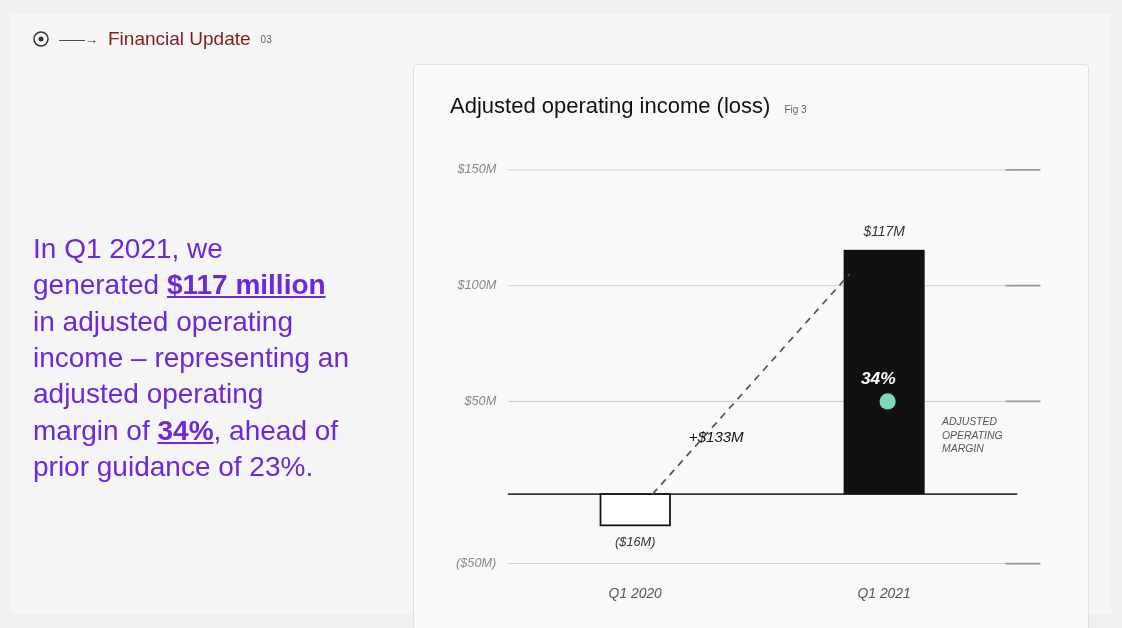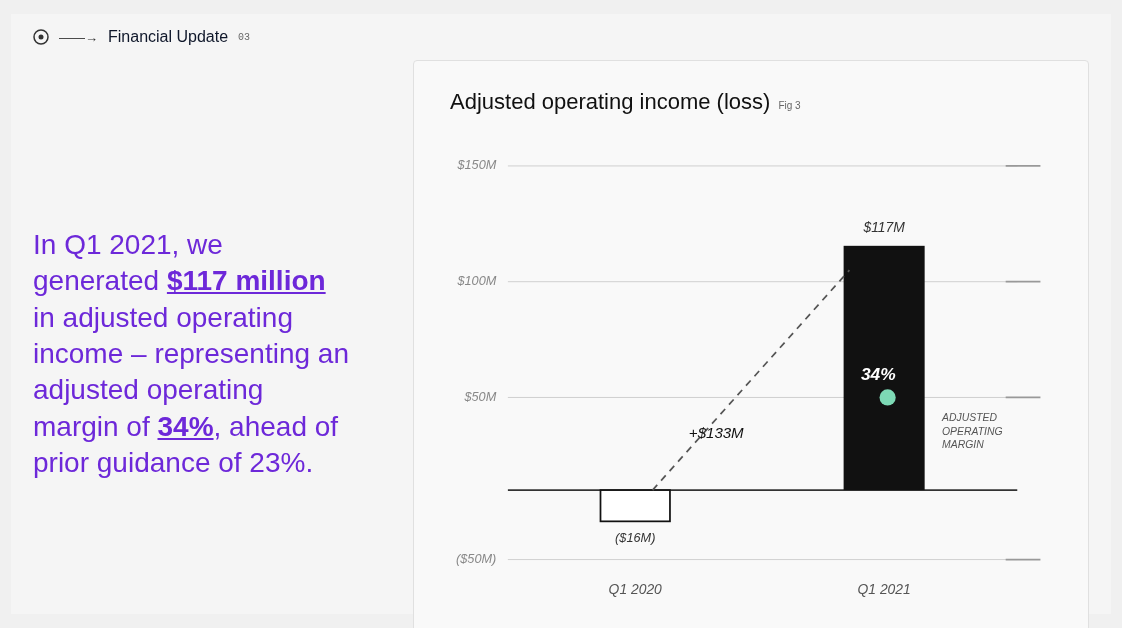--- a/index.html
+++ b/index.html
@@ -28,22 +28,22 @@
       font-size: 13px;
       color: #333;
     }
     .top-bar-arrow {
       display: flex;
       align-items: center;
       color: #333;
       font-size: 13px;
     }
     .top-bar-title {
-      font-size: 16px;
-      color: #0f172a;
+      font-size: 19px;
+      color: #7f1d1d;
     }
     .main-content {
       display: flex;
       flex: 1;
       padding: 0 22px 22px 22px;
       gap: 40px;
     }
     .left-panel {
       width: 340px;
       flex-shrink: 0;
@@ -72,21 +72,21 @@
       flex-direction: column;
       position: relative;
     }
     .chart-title {
       font-size: 22px;
       font-weight: 400;
       color: #111;
       margin-bottom: 20px;
       display: flex;
       align-items: baseline;
-      gap: 8px;
+      gap: 14px;
     }
     .chart-title-sup {
       font-size: 10px;
       color: #666;
       vertical-align: super;
     }
     .chart-area {
       flex: 1;
       position: relative;
       font-style: italic;
@@ -97,21 +97,21 @@
 
 <div class="slide">
 
   <div class="top-bar">
     <svg width="16" height="16" viewBox="0 0 16 16">
       <circle cx="8" cy="8" r="7" fill="none" stroke="#333" stroke-width="1.5"></circle>
       <circle cx="8" cy="8" r="2.5" fill="#333"></circle>
     </svg>
     <span class="top-bar-arrow">——→</span>
     <span class="top-bar-title">Financial Update</span>
-    <sup style="font-size:10px; color:#666;font-family:Liberation Mono, monospace;">03</sup>
+    <sup style="font-size:10px; color:#666;">03</sup>
   </div>
 
   <div class="main-content">
 
     <div class="left-panel">
       <p class="left-text">
         In Q1 2021, we generated <span class="highlight">$117 million</span> in adjusted operating income – representing an adjusted operating margin of <span class="highlight">34%</span>, ahead of prior guidance of 23%.
       </p>
     </div>
 

